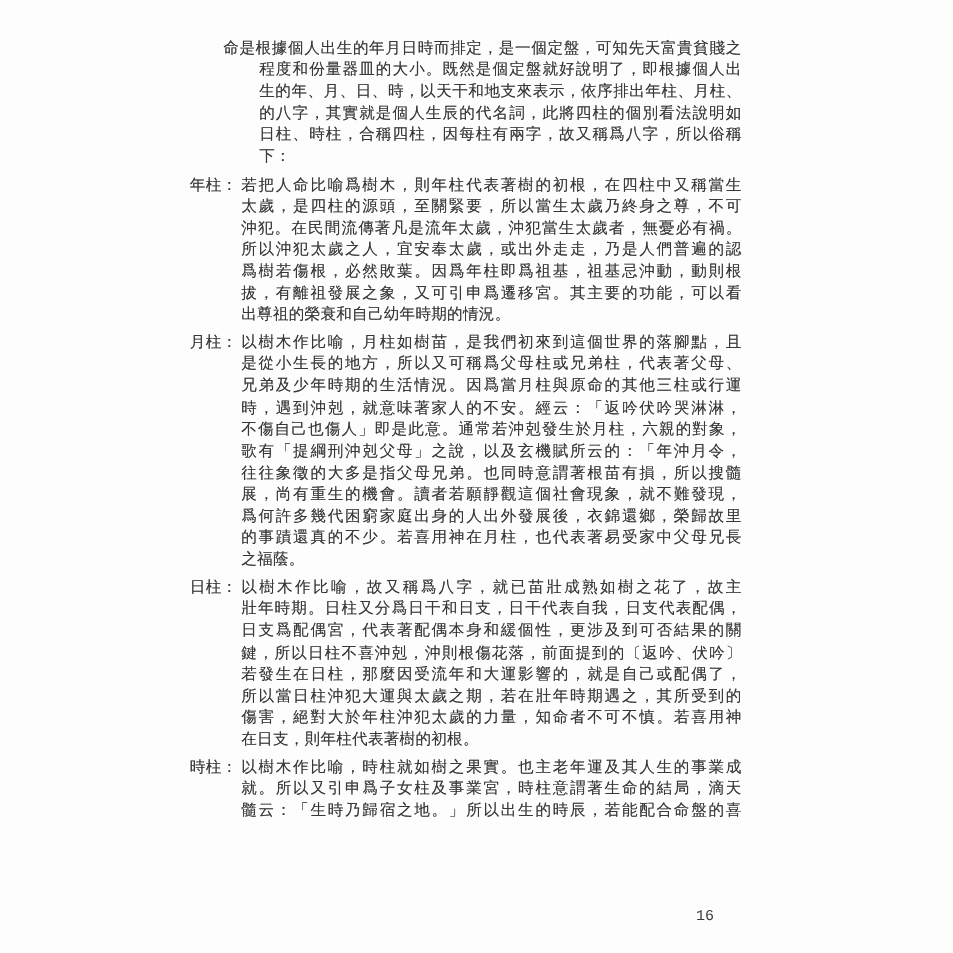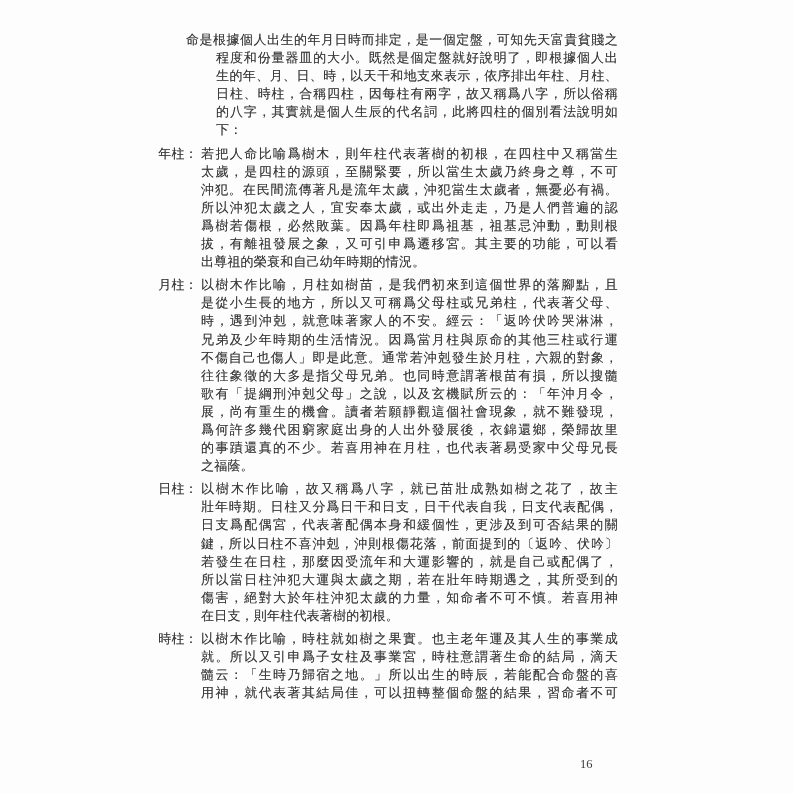--- a/index.html
+++ b/index.html
@@ -57,59 +57,59 @@
   }
   .section .body {
     flex: 1 1 auto;
   }
   .page-number {
     position: absolute;
     left: 580px;
     top: 757px;
     font-size: 12.5px;
     color: #3a3a3a;
-    font-family: Liberation Serif, serif;
+    font-family: Liberation Mono, monospace;
   }
 </style>
 </head>
 <body>
 
 <div class="page">
   <div class="text-block">
     <div class="intro" id="intro-lines">
         <div class="line first">命是根據個人出生的年月日時而排定，是一個定盤，可知先天富貴貧賤之</div>
         <div class="line">程度和份量器皿的大小。既然是個定盤就好說明了，即根據個人出</div>
         <div class="line">生的年、月、日、時，以天干和地支來表示，依序排出年柱、月柱、</div>
+        <div class="line">的八字，其實就是個人生辰的代名詞，此將四柱的個別看法說明如</div>
         <div class="line">日柱、時柱，合稱四柱，因每柱有兩字，故又稱爲八字，所以俗稱</div>
-        <div class="line">的八字，其實就是個人生辰的代名詞，此將四柱的個別看法說明如</div>
         <div class="line short">下：</div>
       </div>
     <div id="sections">
         <div class="section">
           <div class="label">年柱：</div>
           <div class="body">
             <div class="line">若把人命比喻爲樹木，則年柱代表著樹的初根，在四柱中又稱當生</div>
             <div class="line">太歲，是四柱的源頭，至關緊要，所以當生太歲乃終身之尊，不可</div>
             <div class="line">沖犯。在民間流傳著凡是流年太歲，沖犯當生太歲者，無憂必有禍。</div>
             <div class="line">所以沖犯太歲之人，宜安奉太歲，或出外走走，乃是人們普遍的認</div>
             <div class="line">爲樹若傷根，必然敗葉。因爲年柱即爲祖基，祖基忌沖動，動則根</div>
             <div class="line">拔，有離祖發展之象，又可引申爲遷移宮。其主要的功能，可以看</div>
             <div class="line short">出尊祖的榮衰和自己幼年時期的情況。</div>
           </div>
         </div>
         <div class="section">
           <div class="label">月柱：</div>
           <div class="body">
             <div class="line">以樹木作比喻，月柱如樹苗，是我們初來到這個世界的落腳點，且</div>
             <div class="line">是從小生長的地方，所以又可稱爲父母柱或兄弟柱，代表著父母、</div>
+            <div class="line">兄弟及少年時期的生活情況。因爲當月柱與原命的其他三柱或行運</div>
             <div class="line">時，遇到沖剋，就意味著家人的不安。經云：「返吟伏吟哭淋淋，</div>
-            <div class="line">兄弟及少年時期的生活情況。因爲當月柱與原命的其他三柱或行運</div>
             <div class="line">不傷自己也傷人」即是此意。通常若沖剋發生於月柱，六親的對象，</div>
+            <div class="line">歌有「提綱刑沖剋父母」之說，以及玄機賦所云的：「年沖月令，</div>
             <div class="line">往往象徵的大多是指父母兄弟。也同時意謂著根苗有損，所以搜髓</div>
-            <div class="line">歌有「提綱刑沖剋父母」之說，以及玄機賦所云的：「年沖月令，</div>
             <div class="line">展，尚有重生的機會。讀者若願靜觀這個社會現象，就不難發現，</div>
             <div class="line">爲何許多幾代困窮家庭出身的人出外發展後，衣錦還鄉，榮歸故里</div>
             <div class="line">的事蹟還真的不少。若喜用神在月柱，也代表著易受家中父母兄長</div>
             <div class="line short">之福蔭。</div>
           </div>
         </div>
         <div class="section">
           <div class="label">日柱：</div>
           <div class="body">
             <div class="line">以樹木作比喻，故又稱爲八字，就已苗壯成熟如樹之花了，故主</div>
@@ -121,19 +121,18 @@
             <div class="line">傷害，絕對大於年柱沖犯太歲的力量，知命者不可不慎。若喜用神</div>
             <div class="line short">在日支，則年柱代表著樹的初根。</div>
           </div>
         </div>
         <div class="section">
           <div class="label">時柱：</div>
           <div class="body">
             <div class="line">以樹木作比喻，時柱就如樹之果實。也主老年運及其人生的事業成</div>
             <div class="line">就。所以又引申爲子女柱及事業宮，時柱意謂著生命的結局，滴天</div>
             <div class="line">髓云：「生時乃歸宿之地。」所以出生的時辰，若能配合命盤的喜</div>
-            <div class="line">用神，就代表著其結局佳，可以扭轉整個命盤的結果，習命者不可</div>
           </div>
         </div>
       </div>
   </div>
   <div class="page-number">16</div>
 </div>
 
 </body></html>

